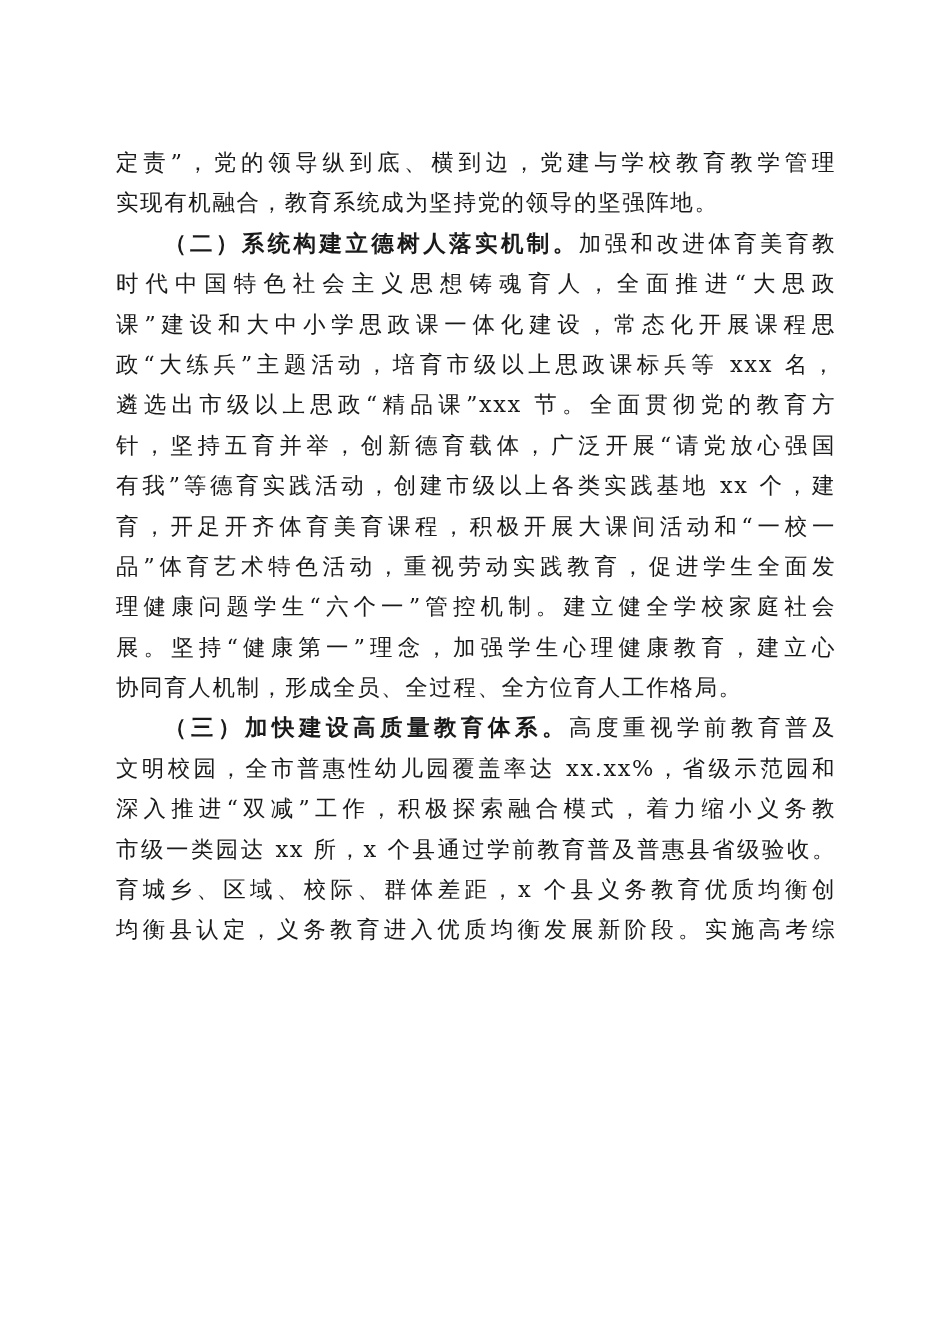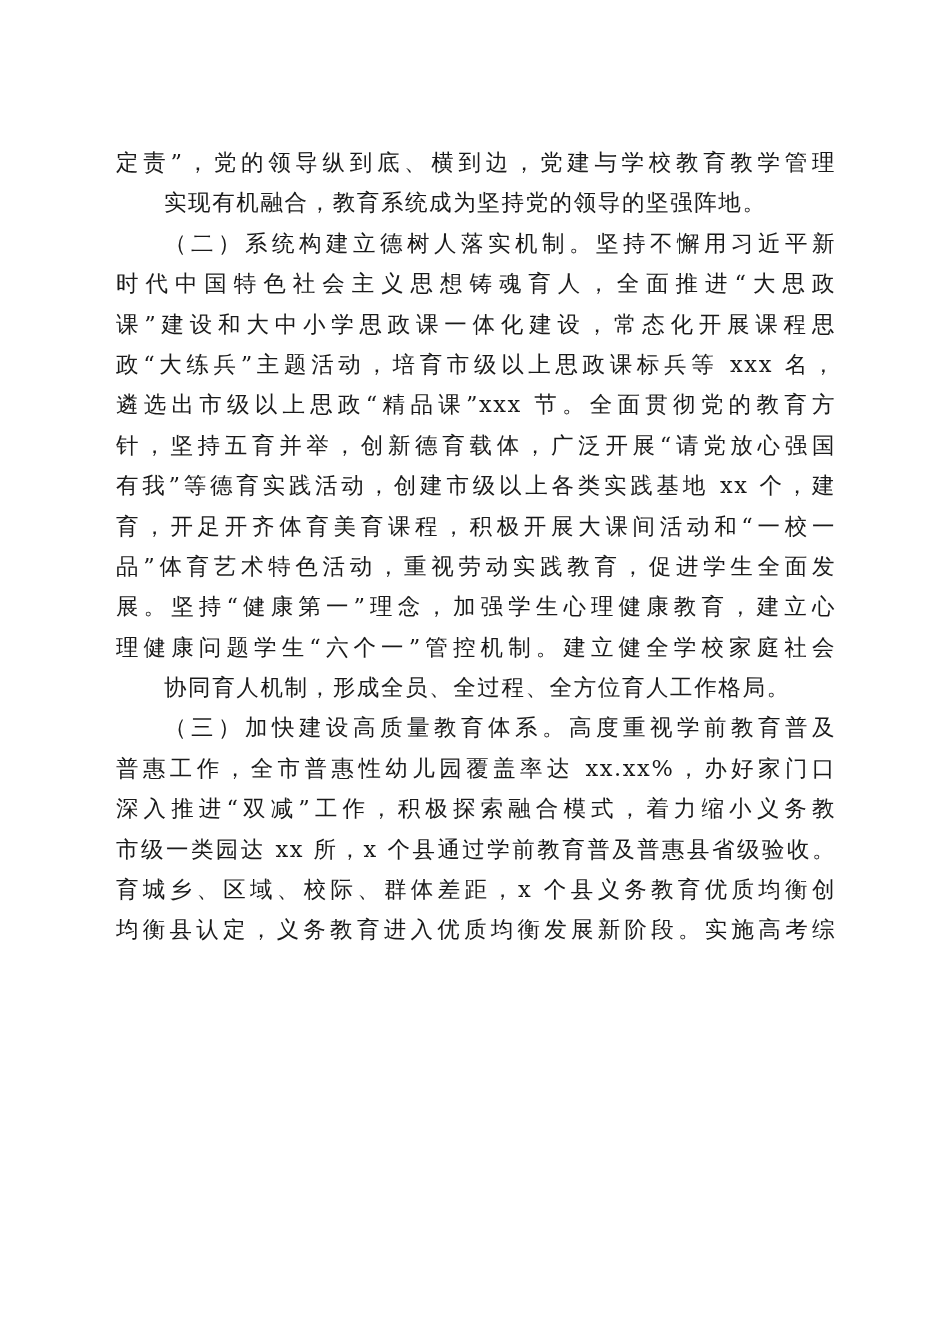--- a/index.html
+++ b/index.html
@@ -17,36 +17,36 @@
     }
     .line {
       white-space: nowrap;
       height: 40.4px;
       display: flex;
       justify-content: space-between;
       align-items: flex-end;
     }
     .line.last { justify-content: flex-start; }
     .line span.txt { display: inline-block; width: 100%; text-align: justify; text-align-last: justify; }
-    .line.last span.txt { text-align-last: left; margin-left: 48px; }
+    .line.last span.txt { text-align-last: left; }
     .indent { padding-left: 48px; }
-    .heading { font-weight: normal; }
+    .heading { font-weight: bold; }
   </style>
 </head>
 <body>
 
 <div class="page">
   <div class="line">
       <span class="txt">定责”，党的领导纵到底、横到边，党建与学校教育教学管理</span>
     </div>
   <div class="line last">
       <span class="txt">实现有机融合，教育系统成为坚持党的领导的坚强阵地。</span>
     </div>
   <div class="line indent">
-      <span class="txt"><span class="heading">（二）系统构建立德树人落实机制。</span><span>坚持不懈用习近平新</span></span>
+      <span class="txt"><span class="heading">（二）系统构建立德树人落实机制。</span><span>加强和改进体育美育教</span></span>
     </div>
   <div class="line">
       <span class="txt">时代中国特色社会主义思想铸魂育人，全面推进“大思政</span>
     </div>
   <div class="line">
       <span class="txt">课”建设和大中小学思政课一体化建设，常态化开展课程思</span>
     </div>
   <div class="line">
       <span class="txt">政“大练兵”主题活动，培育市级以上思政课标兵等 xxx 名，</span>
     </div>
@@ -59,33 +59,33 @@
   <div class="line">
       <span class="txt">有我”等德育实践活动，创建市级以上各类实践基地 xx 个，建</span>
     </div>
   <div class="line">
       <span class="txt">育，开足开齐体育美育课程，积极开展大课间活动和“一校一</span>
     </div>
   <div class="line">
       <span class="txt">品”体育艺术特色活动，重视劳动实践教育，促进学生全面发</span>
     </div>
   <div class="line">
-      <span class="txt">展。坚持“健康第一”理念，加强学生心理健康教育，建立心</span>
+      <span class="txt">理健康问题学生“六个一”管控机制。建立健全学校家庭社会</span>
     </div>
   <div class="line">
-      <span class="txt">理健康问题学生“六个一”管控机制。建立健全学校家庭社会</span>
+      <span class="txt">展。坚持“健康第一”理念，加强学生心理健康教育，建立心</span>
     </div>
   <div class="line last">
       <span class="txt">协同育人机制，形成全员、全过程、全方位育人工作格局。</span>
     </div>
   <div class="line indent">
       <span class="txt"><span class="heading">（三）加快建设高质量教育体系。</span><span>高度重视学前教育普及</span></span>
     </div>
   <div class="line">
-      <span class="txt">普惠工作，全市普惠性幼儿园覆盖率达 xx.xx%，办好家门口</span>
+      <span class="txt">文明校园，全市普惠性幼儿园覆盖率达 xx.xx%，省级示范园和</span>
     </div>
   <div class="line">
       <span class="txt">深入推进“双减”工作，积极探索融合模式，着力缩小义务教</span>
     </div>
   <div class="line">
       <span class="txt">市级一类园达 xx 所，x 个县通过学前教育普及普惠县省级验收。</span>
     </div>
   <div class="line">
       <span class="txt">育城乡、区域、校际、群体差距，x 个县义务教育优质均衡创</span>
     </div>

